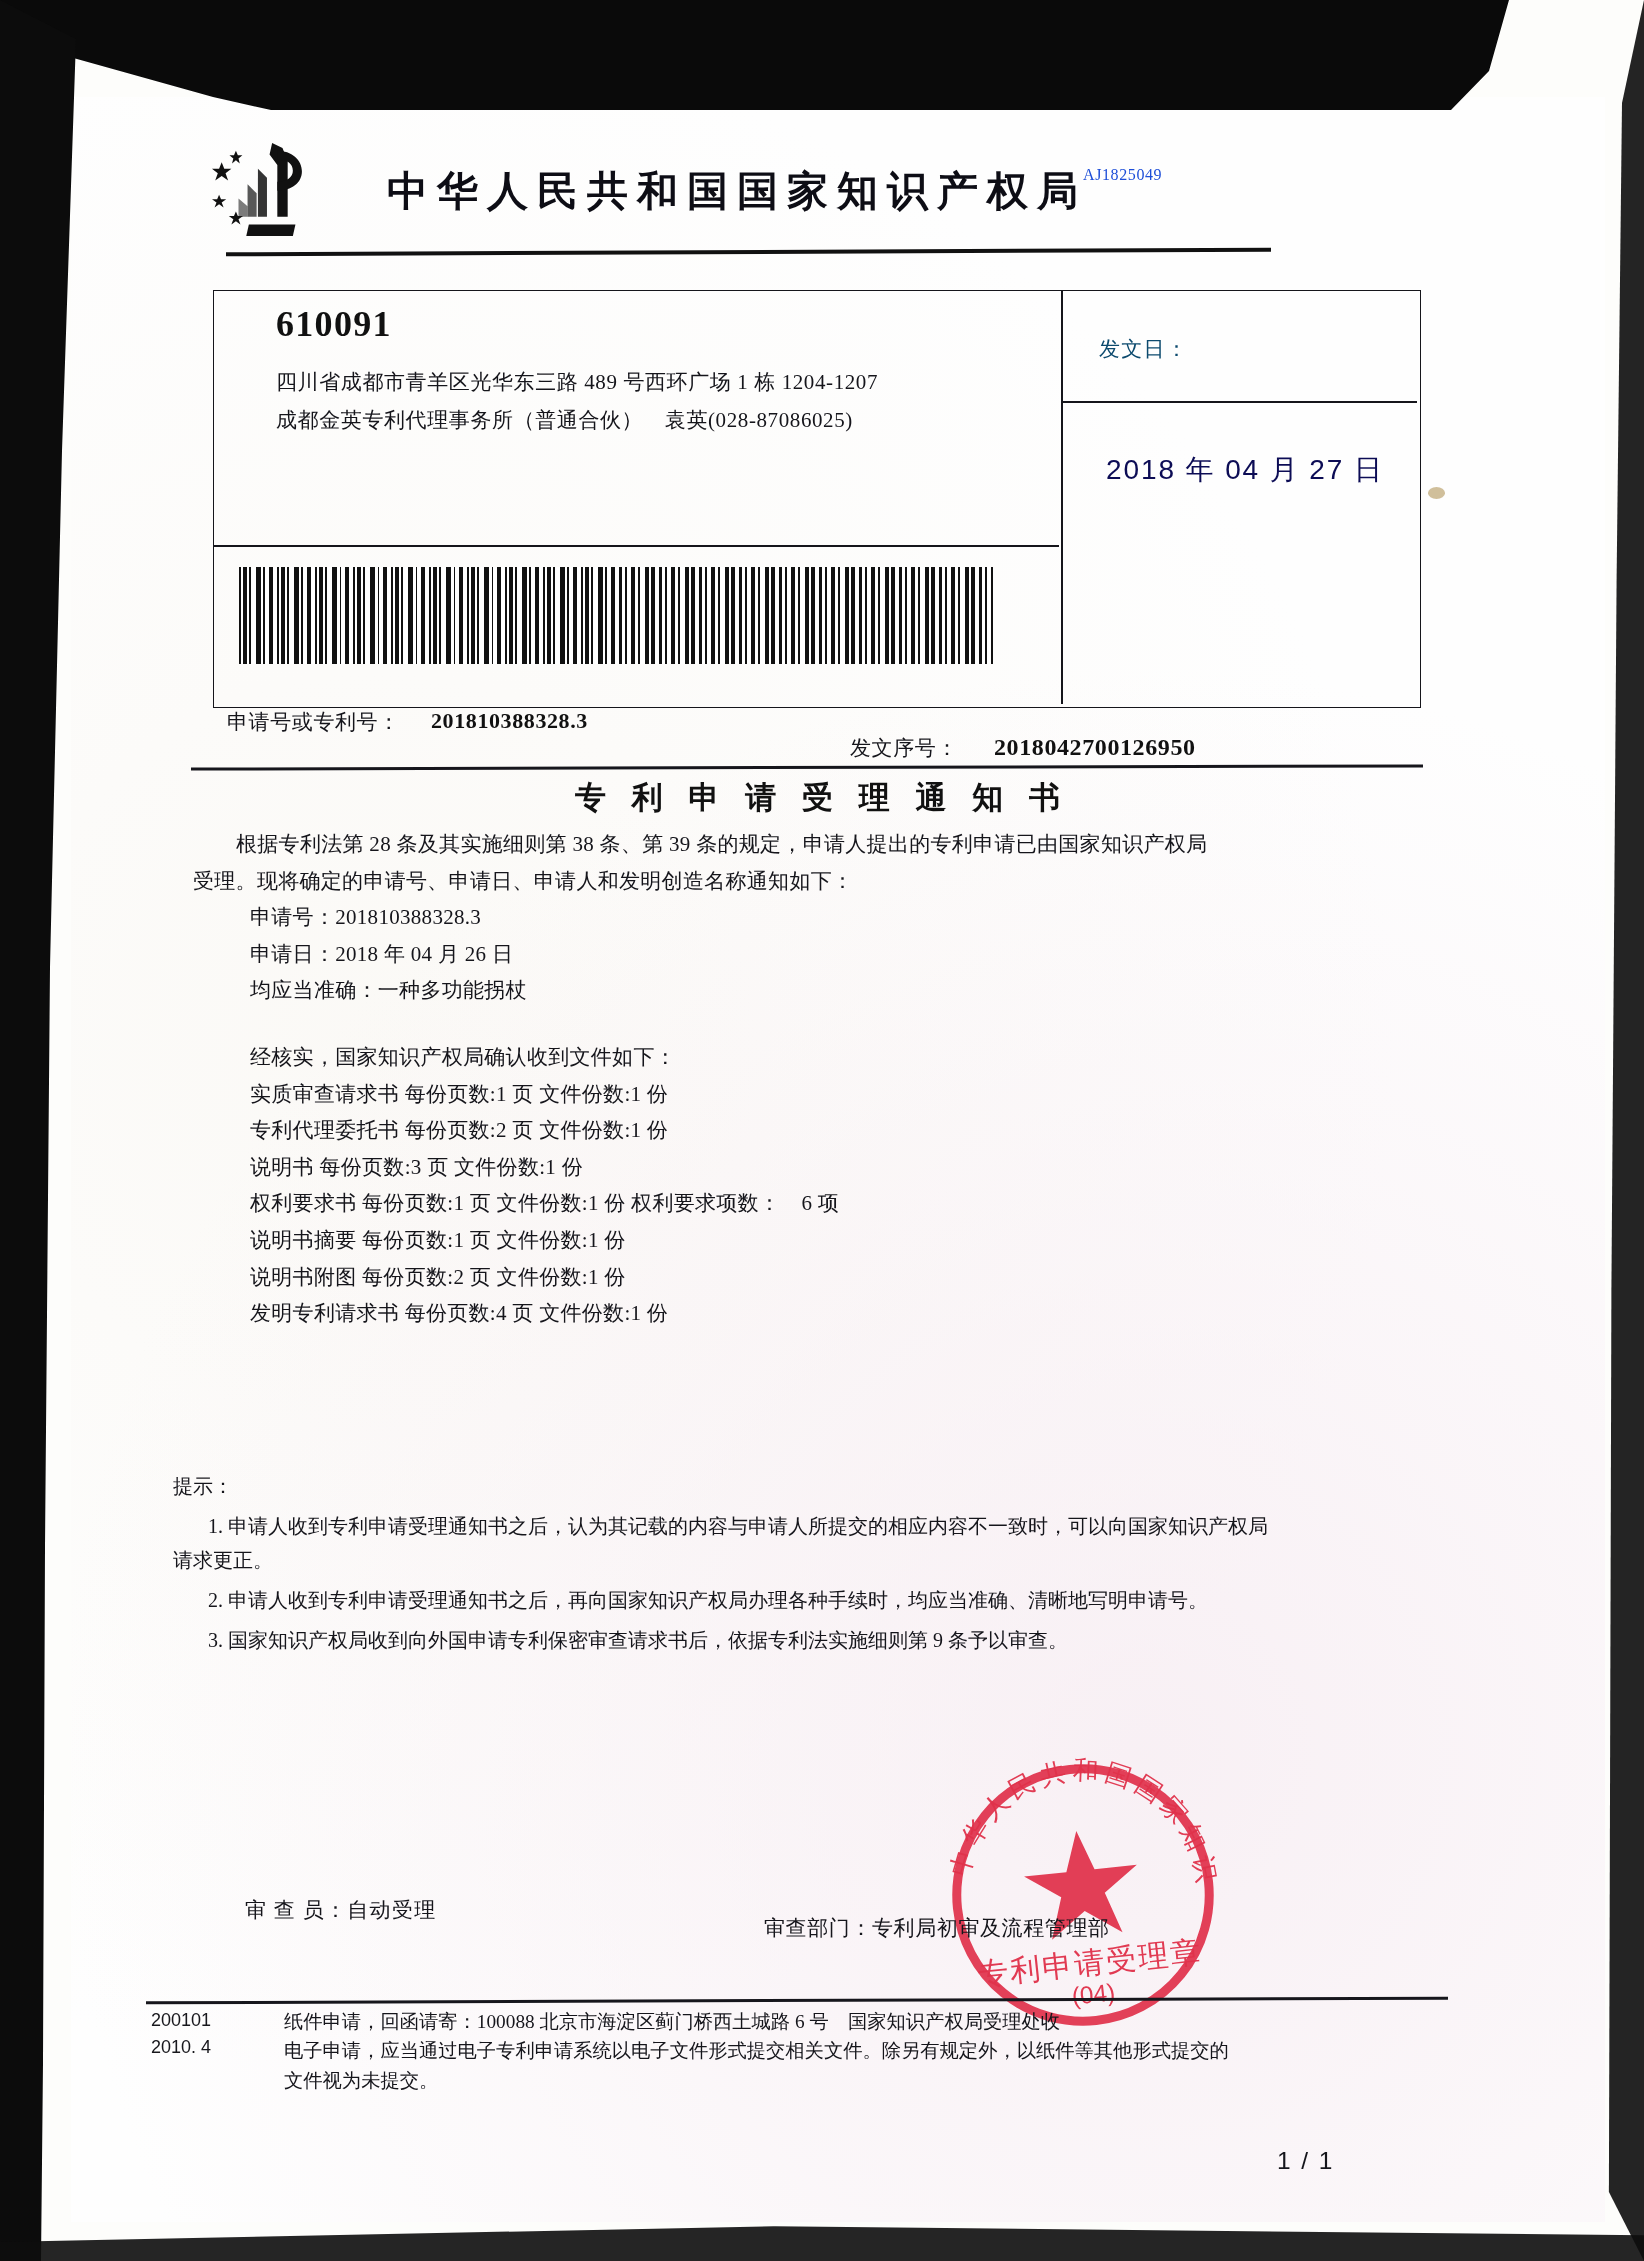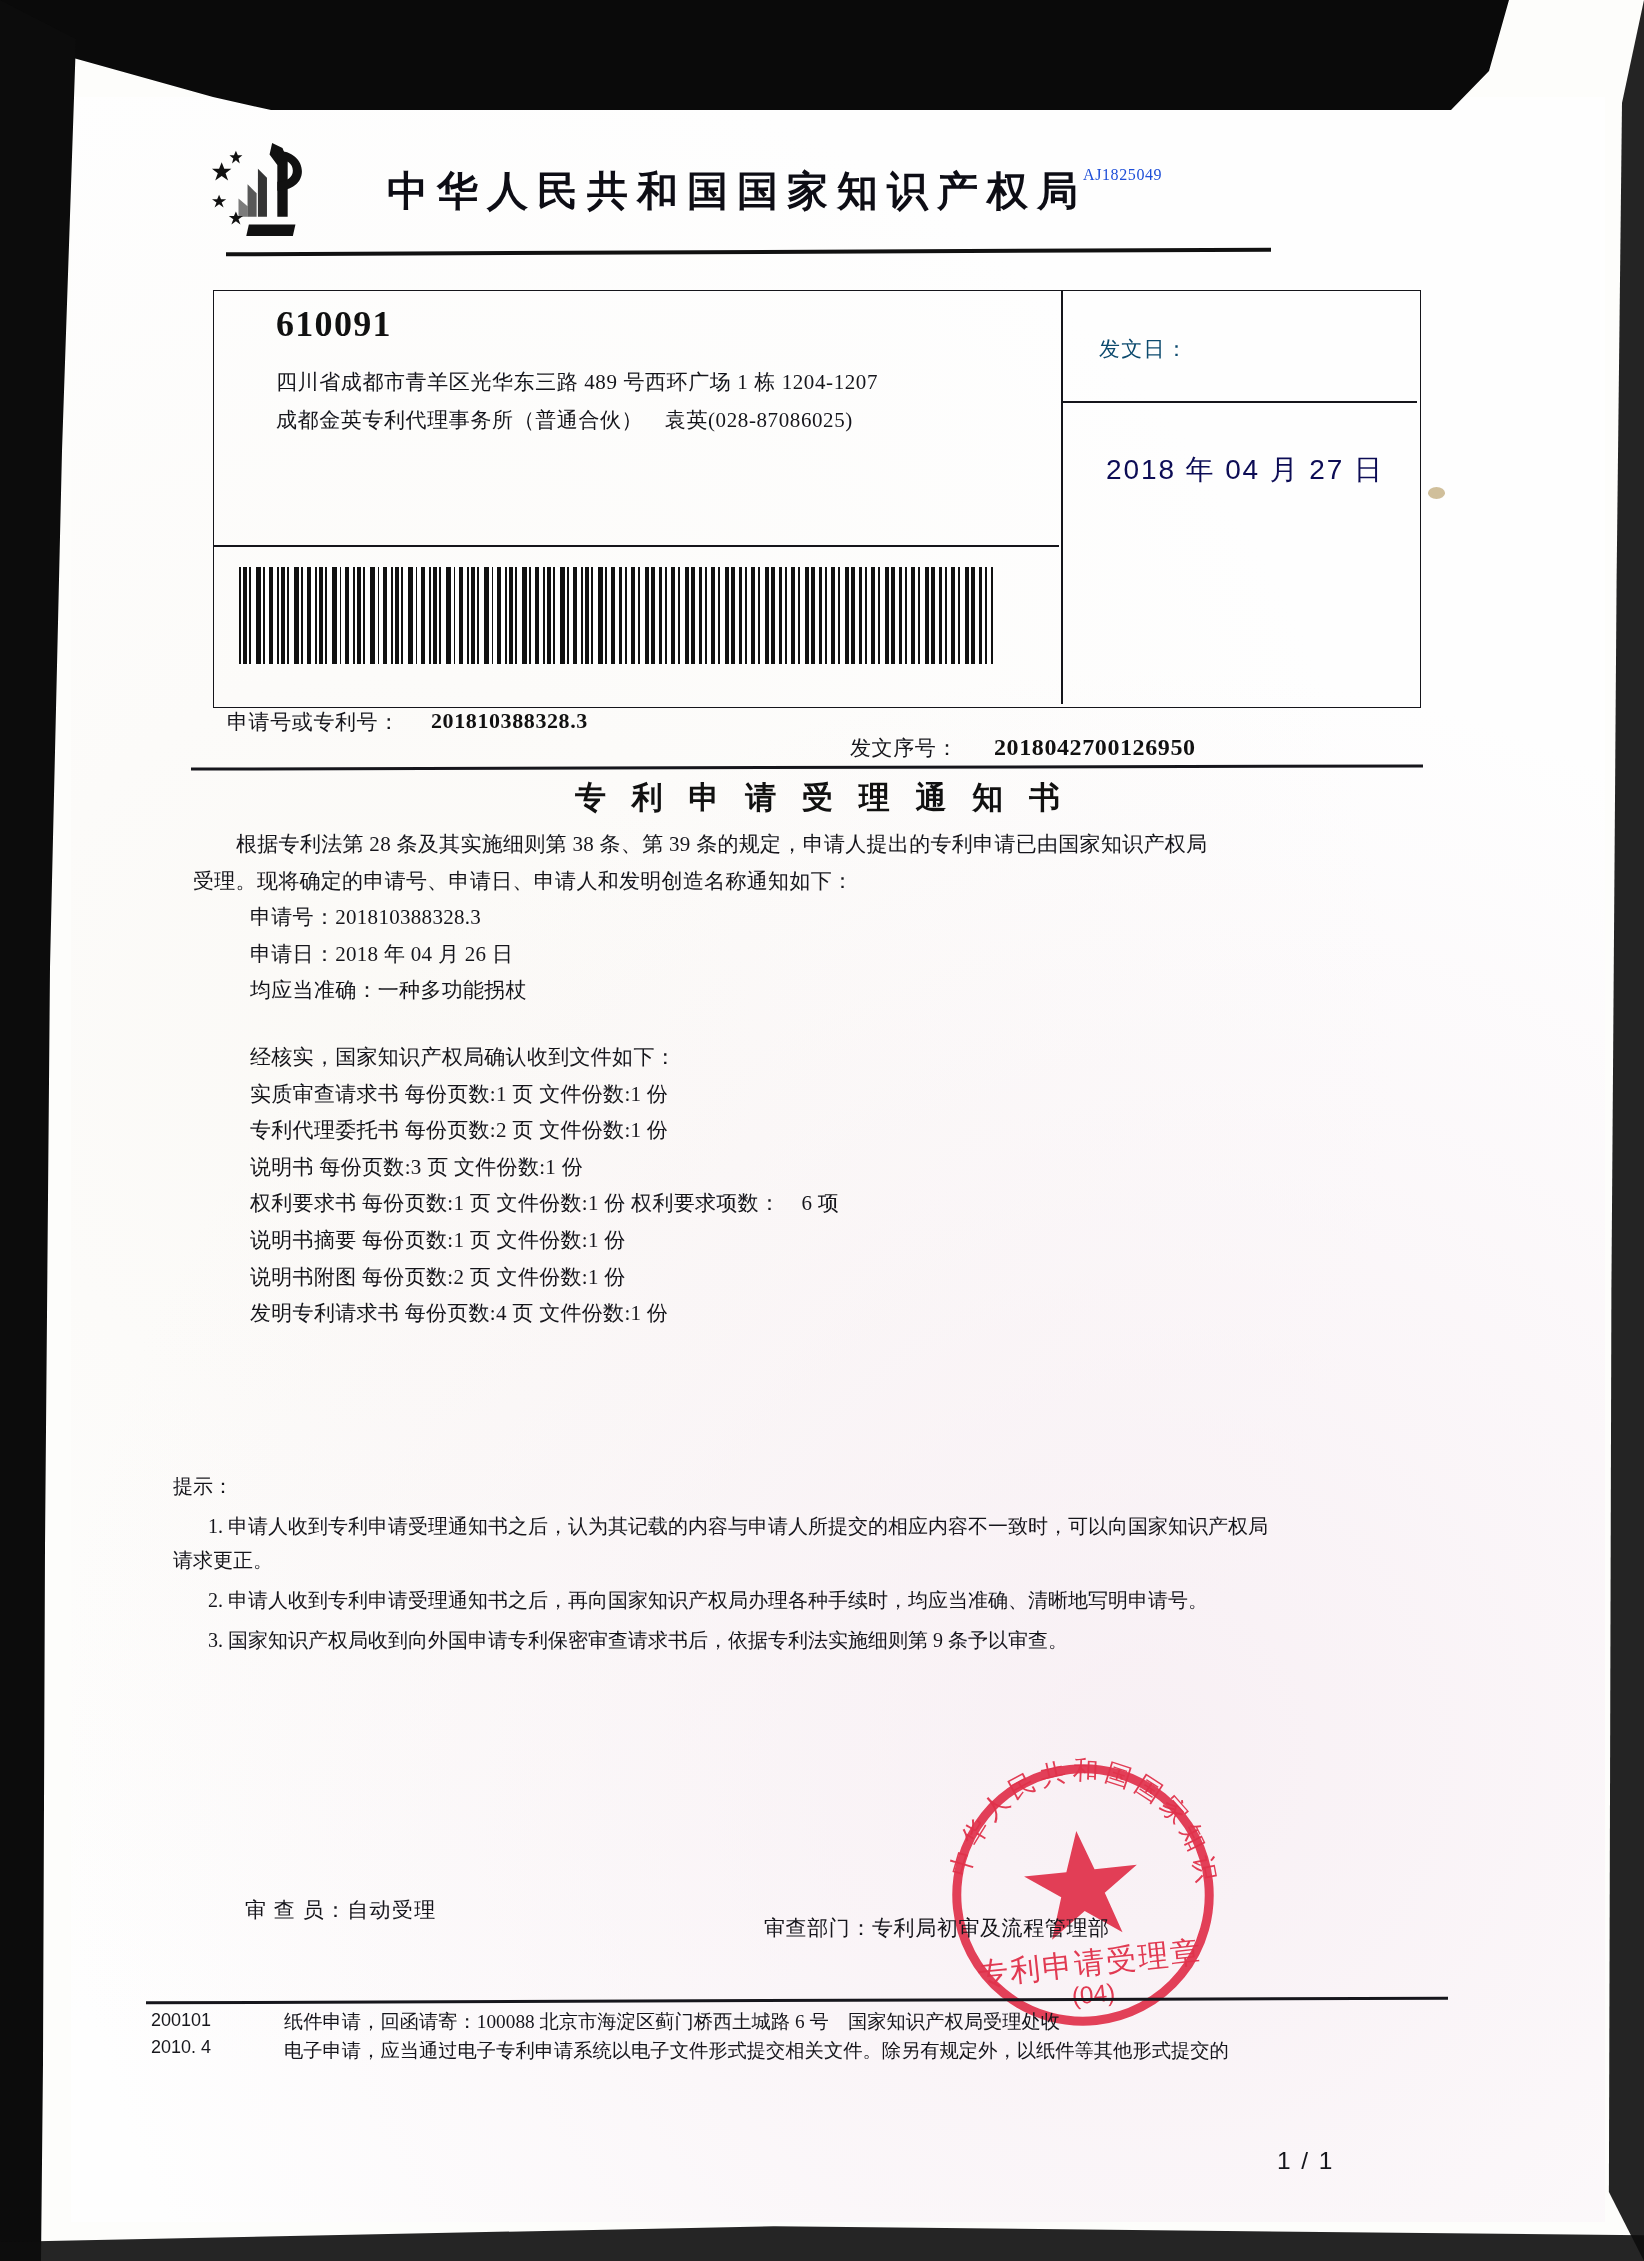--- a/index.html
+++ b/index.html
@@ -428,17 +428,18 @@
   <div class="dept">
     <span>审查部门：</span><span>专利局初审及流程管理部</span>
   </div>
 
   <div class="footer-rule"></div>
   <div class="footer-code-1">200101</div>
   <div class="footer-code-2">2010. 4</div>
   <div class="footer-text">
     <p>纸件申请，回函请寄：100088 北京市海淀区蓟门桥西土城路 6 号　国家知识产权局受理处收</p>
     <p>电子申请，应当通过电子专利申请系统以电子文件形式提交相关文件。除另有规定外，以纸件等其他形式提交的</p>
+    <p>文件视为未提交。</p>
   </div>
   <div class="page-num">1 / 1</div>
 
 </div>
 
 
 </body></html>

